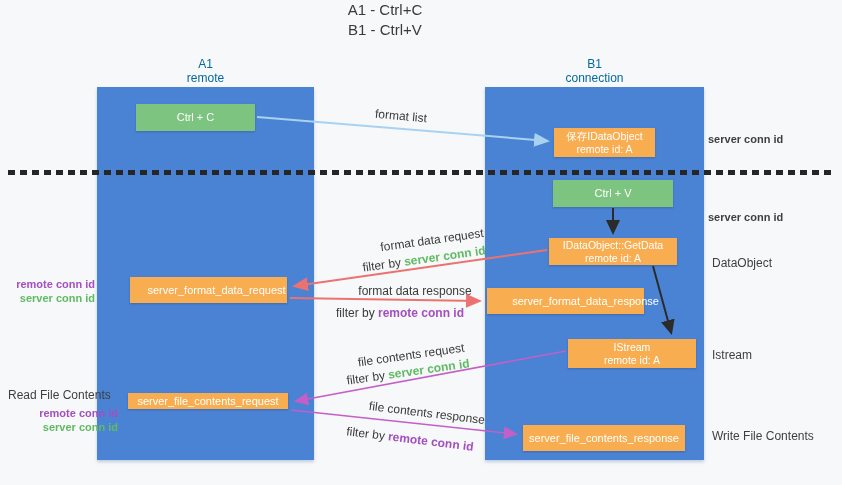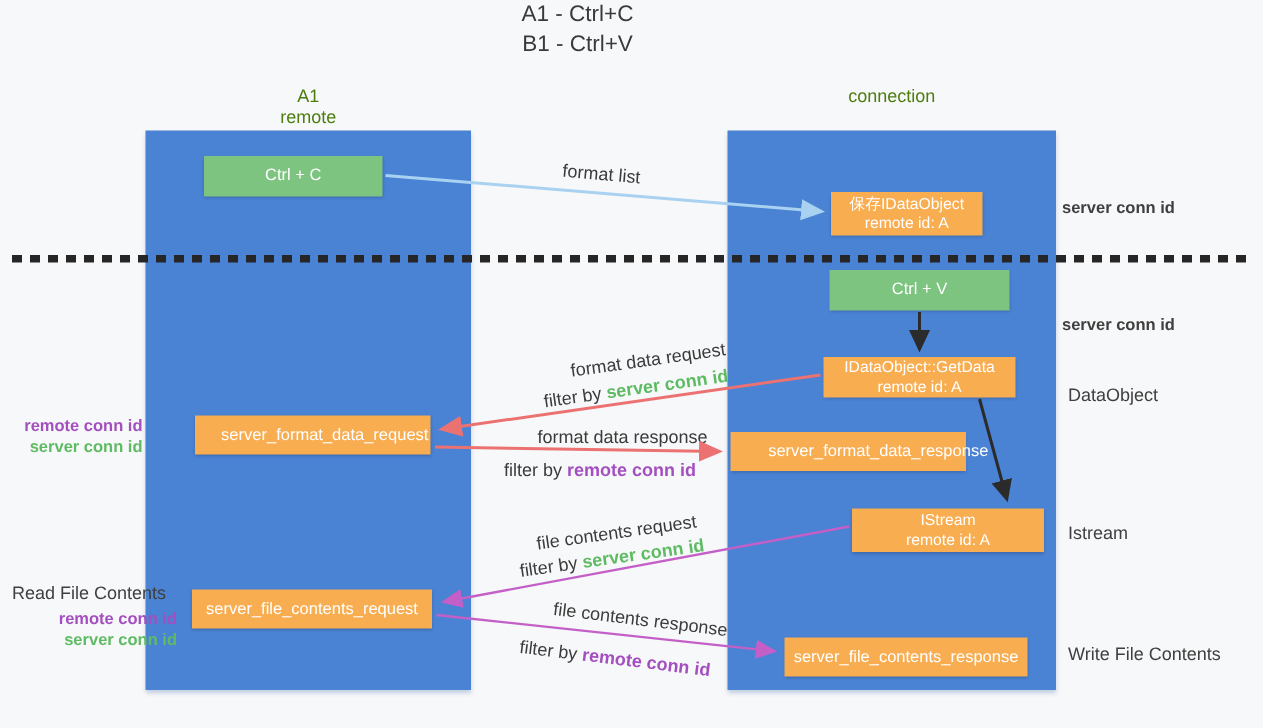--- a/index.html
+++ b/index.html
@@ -11,21 +11,21 @@
     overflow:hidden;
     color:#3b3b3b;
   }
   .abs { position:absolute; }
 
   
   .title { left:0; top:9; width:770px; text-align:center;
            font-size:15px; line-height:20px; color:#3a3a3a; }
 
   
-  .lane-header { text-align:center; font-size:12px; line-height:14px; color:#4d7c0f; }
+  .lane-header { text-align:center; font-size:12px; line-height:14px; color:#0369a1; }
   .lane-header-left  { left:97px;  top:57px; width:217px; }
   .lane-header-right { left:485px; top:57px; width:219px; }
 
   
   .lane { background:#4a82d4; box-shadow:0 2px 3px rgba(90,120,180,.35); }
   .lane-left  { left:97px;  top:87px; width:217px; height:373px; }
   .lane-right { left:485px; top:87px; width:219px; height:373px; }
 
   
   .divider { left:8px; top:170px; width:826px; height:5px;
@@ -37,21 +37,21 @@
           box-shadow:0 1px 2px rgba(0,0,0,.18); }
   .node-green  { background:#7cc47f; }
   .node-orange { background:#f9ad51; }
   .n-ctrl-c   { left:136px; top:104px; width:119px; height:27px; }
   .n-save-obj { left:554px; top:128px; width:101px; height:29px; font-size:10.5px; }
   .n-ctrl-v   { left:553px; top:180px; width:120px; height:27px; }
   .n-getdata  { left:549px; top:238px; width:128px; height:27px; font-size:10.5px; }
   .n-fmt-req  { left:130px; top:277px; width:157px; height:26px;padding-left:16px; }
   .n-fmt-resp { left:487px; top:288px; width:157px; height:26px;padding-left:40px; }
   .n-istream  { left:568px; top:339px; width:128px; height:29px; font-size:10.5px; }
-  .n-file-req  { left:128px; top:393px; width:160px; height:26px; }
+  .n-file-req  { left:128px; top:393px; width:160px; height:16px; }
   .n-file-resp { left:523px; top:425px; width:162px; height:26px; }
 
   
   .flow-label { font-size:12px; white-space:nowrap; color:#3b3b3b;
                 transform-origin:center; }
   .green-txt  { color:#5fbb63; font-weight:bold; }
   .purple-txt { color:#a44fc0; font-weight:bold; }
 
   .l-format-list { left:401px; top:109px; transform:translateX(-50%) rotate(5deg); }
   .l-fdr         { left:432px; top:233px; transform:translateX(-50%) rotate(-8deg); }
@@ -83,20 +83,21 @@
 <div class="abs title">
   <div>A1 - Ctrl+C</div>
   <div>B1 - Ctrl+V</div>
 </div>
 
 <div class="abs lane-header lane-header-left">
   <div>A1</div>
   <div>remote</div>
 </div>
 <div class="abs lane-header lane-header-right">
+  <div>B1</div>
   <div>connection</div>
 </div>
 
 <div class="abs lane lane-left"></div>
 <div class="abs lane lane-right"></div>
 
 <div class="abs divider"></div>
 
 <div class="abs node node-green n-ctrl-c">
   <span>Ctrl + C</span>

